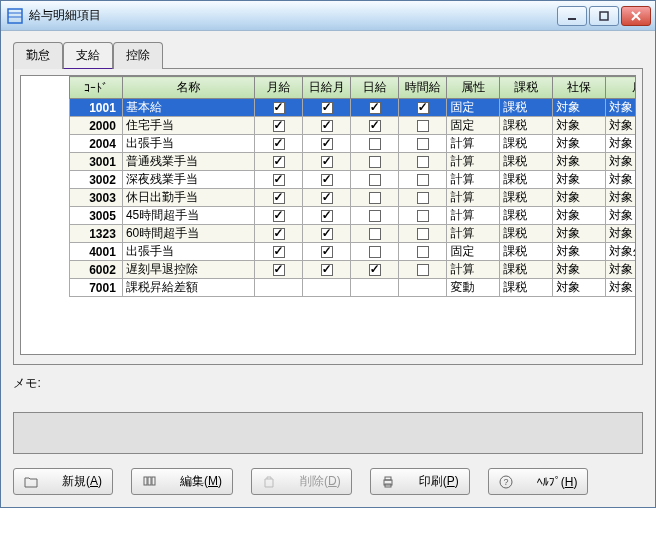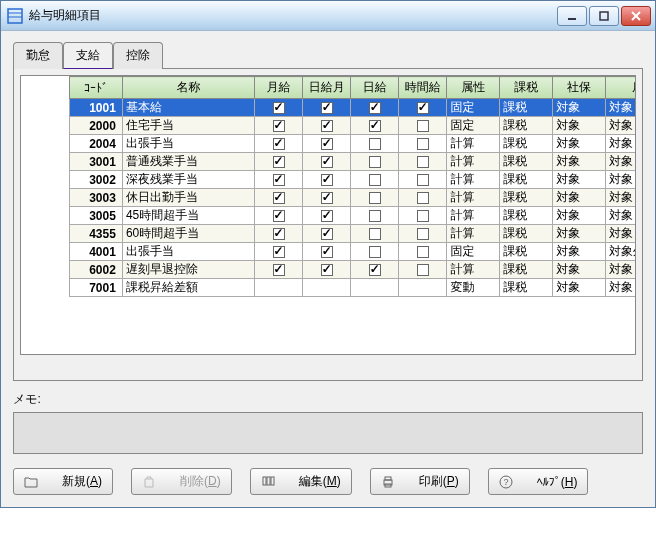--- a/index.html
+++ b/index.html
@@ -24,21 +24,21 @@
 table { border-collapse: collapse; width: 100%; table-layout: fixed; font-size: 12px; margin-left: 48px; }
 th { background: linear-gradient(#e0f0d8, #c0e0b0); border: 1px solid #888; padding: 2px 2px; font-weight: normal; text-align: center; height: 20px; }
 td { border: 1px solid #aaa; padding: 0 3px; text-align: center; height: 18px; background: #fff; }
 tbody tr:nth-child(even) td { background: #f7f7ee; }
 td.left { text-align: left; }
 td.right { text-align: right; padding-right: 6px; font-weight: bold; }
 tbody tr.selected td { background: #2a6bd1 !important; color: #fff; }
 .chk { display: inline-block; width: 12px; height: 12px; border: 1px solid #666; background: #fff; position: relative; vertical-align: middle; }
 .chk.checked::after { content: "✓"; position: absolute; top: -3px; left: 0; font-size: 12px; color: #000; font-weight: bold; }
 tbody tr.selected .chk.checked::after { color: #000; }
-.memo-label { margin-top: 10px; margin-bottom: 4px; }
+.memo-label { margin-top: 10px; margin-bottom: 20px; }
 .memo-box { border: 1px solid #888; background: #e0e0e0; height: 42px; }
 .buttons { display: flex; gap: 18px; margin-top: 14px; padding-bottom: 6px; }
 .btn { border: 1px solid #888; background: linear-gradient(#fdfdfd, #e2e2e2); border-radius: 3px; padding: 4px 10px; display: inline-flex; align-items: center; gap: 24px; min-width: 86px; justify-content: center; }
 .btn.disabled { color: #999; }
 .btn .bicon { width: 14px; height: 14px; display: inline-flex; align-items: center; justify-content: center; }
 .btn .bicon svg { width: 14px; height: 14px; }
 .ul { text-decoration: underline; }
 
 .table-scroll::-webkit-scrollbar { width: 17px; }
 .table-scroll::-webkit-scrollbar-track { background: #e8e8e8; border-left: 1px solid #ccc; }
@@ -202,21 +202,21 @@
                   <td><span class="chk checked"></span></td>
                   <td><span class="chk checked"></span></td>
                   <td><span class="chk"></span></td>
                   <td><span class="chk"></span></td>
                   <td class="left">計算</td>
                   <td class="left">課税</td>
                   <td class="left">対象</td>
                   <td class="left">対象</td>
                 </tr>
                 <tr>
-                  <td class="right">4355</td>
+                  <td class="right">1323</td>
                   <td class="left">60時間超手当</td>
                   <td><span class="chk checked"></span></td>
                   <td><span class="chk checked"></span></td>
                   <td><span class="chk"></span></td>
                   <td><span class="chk"></span></td>
                   <td class="left">計算</td>
                   <td class="left">課税</td>
                   <td class="left">対象</td>
                   <td class="left">対象</td>
                 </tr>
@@ -267,38 +267,38 @@
 
     <div class="buttons">
       <div class="btn">
         <span class="bicon">
             <svg viewBox="0 0 14 14">
               <path d="M1 3h4l1 1h7v8H1z" fill="none" stroke="#666" stroke-width="1"></path>
             </svg>
           </span>
         <span><span>新規(</span><span class="ul">A</span><span>)</span></span>
       </div>
-      <div class="btn disabled">
-        <span class="bicon">
-            <svg viewBox="0 0 14 14">
-              <path d="M3 4h8v8H3z M5 4V2h4v2" fill="none" stroke="#bbb"></path>
-            </svg>
-          </span>
-        <span><span>削除(</span><span class="ul">D</span><span>)</span></span>
-      </div>
       <div class="btn">
         <span class="bicon">
             <svg viewBox="0 0 14 14">
               <rect x="2" y="2" width="3" height="8" fill="none" stroke="#666"></rect>
               <rect x="6" y="2" width="3" height="8" fill="none" stroke="#666"></rect>
               <rect x="10" y="2" width="3" height="8" fill="none" stroke="#666"></rect>
             </svg>
           </span>
         <span><span>編集(</span><span class="ul">M</span><span>)</span></span>
       </div>
+      <div class="btn disabled">
+        <span class="bicon">
+            <svg viewBox="0 0 14 14">
+              <path d="M3 4h8v8H3z M5 4V2h4v2" fill="none" stroke="#bbb"></path>
+            </svg>
+          </span>
+        <span><span>削除(</span><span class="ul">D</span><span>)</span></span>
+      </div>
       <div class="btn">
         <span class="bicon">
             <svg viewBox="0 0 14 14">
               <rect x="3" y="5" width="8" height="5" fill="none" stroke="#666"></rect>
               <rect x="4" y="2" width="6" height="3" fill="none" stroke="#666"></rect>
               <rect x="4" y="9" width="6" height="3" fill="none" stroke="#666"></rect>
             </svg>
           </span>
         <span><span>印刷(</span><span class="ul">P</span><span>)</span></span>
       </div>

